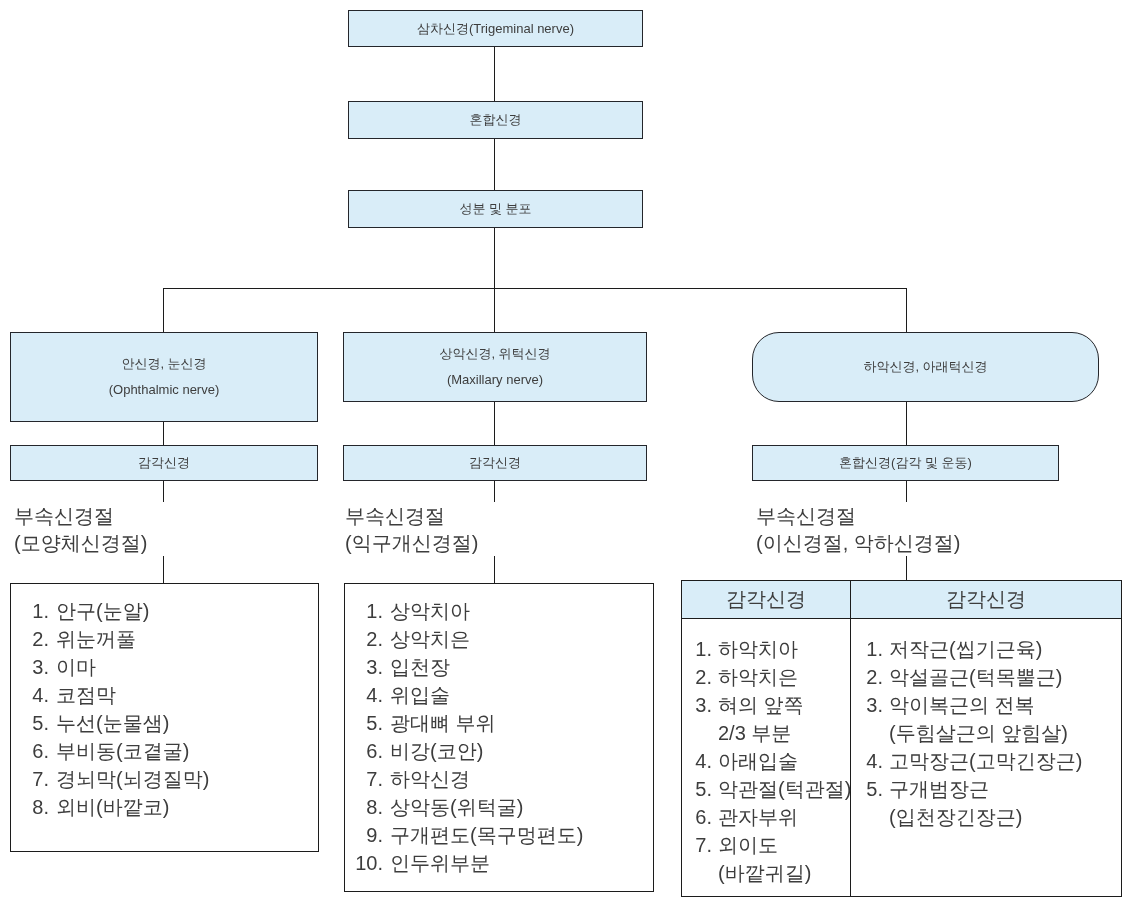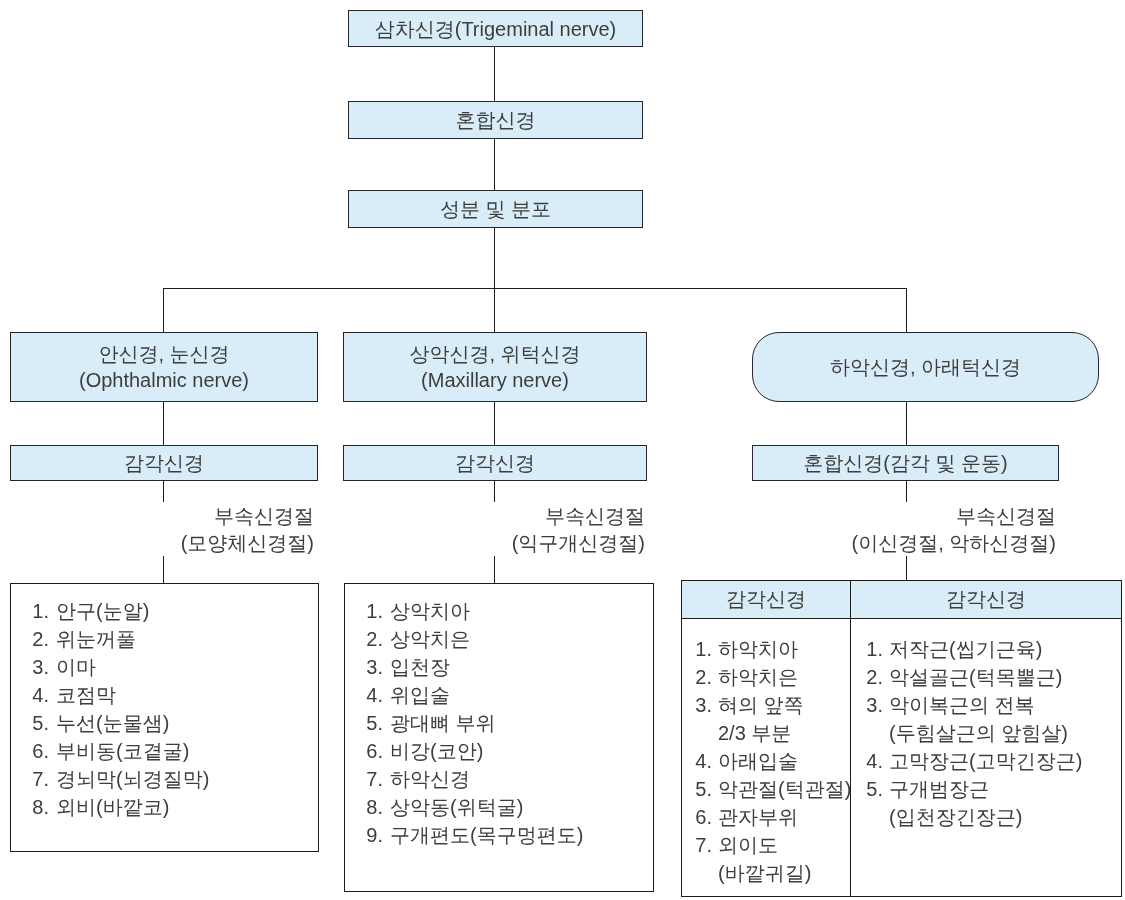--- a/index.html
+++ b/index.html
@@ -25,29 +25,29 @@
   
   .bluebox {
     position: absolute;
     background: #d9edf8;
     border: 1.5px solid #24262b;
     display: flex;
     flex-direction: column;
     align-items: center;
     justify-content: center;
     text-align: center;
-    font-size: 20px;
+    font-size: 13px;
     line-height: 26px;
     color: #3d3d3d;
   }
   
   .ganglion {
     position: absolute;
     width: 300px;
-    text-align: right;
+    text-align: left;
     font-size: 20px;
     line-height: 27px;
     color: #3d3d3d;
   }
   
   .listbox {
     position: absolute;
     background: #ffffff;
     border: 1.5px solid #1c1c1c;
     padding-top: 13px;
@@ -122,21 +122,21 @@
   <div class="bluebox" style="left:348px; top:10px; width:295px; height:37px;">
     <span>삼차신경(Trigeminal nerve)</span>
   </div>
   <div class="bluebox" style="left:348px; top:101px; width:295px; height:38px;">
     <span>혼합신경</span>
   </div>
   <div class="bluebox" style="left:348px; top:190px; width:295px; height:38px;">
     <span>성분 및 분포</span>
   </div>
 
-  <div class="bluebox" style="left:10px; top:332px; width:308px; height:70px;">
+  <div class="bluebox" style="left:10px; top:332px; width:308px; height:90px;">
     <span>안신경, 눈신경</span>
     <span>(Ophthalmic nerve)</span>
   </div>
   <div class="bluebox" style="left:343px; top:332px; width:304px; height:70px;">
     <span>상악신경, 위턱신경</span>
     <span>(Maxillary nerve)</span>
   </div>
   <div class="bluebox" style="left:752px; top:332px; width:347px; height:70px;border-radius:27px;">
     <span>하악신경, 아래턱신경</span>
   </div>
@@ -228,20 +228,24 @@
         <span class="li-num">7.</span>
         <span class="li-txt">하악신경</span>
       </div>
       <div class="li-row">
         <span class="li-num">8.</span>
         <span class="li-txt">상악동(위턱굴)</span>
       </div>
       <div class="li-row">
         <span class="li-num">9.</span>
         <span class="li-txt">구개편도(목구멍편도)</span>
+      </div>
+      <div class="li-row">
+        <span class="li-num">10.</span>
+        <span class="li-txt">인두위부분</span>
       </div>
     </div>
 
   <div class="nerve-table" style="left:681px; top:580px; width:441px; height:317px;">
     <div class="thead">
       <div class="th th-sensory">
         <span>감각신경</span>
       </div>
       <div class="th th-motor">
         <span>감각신경</span>

